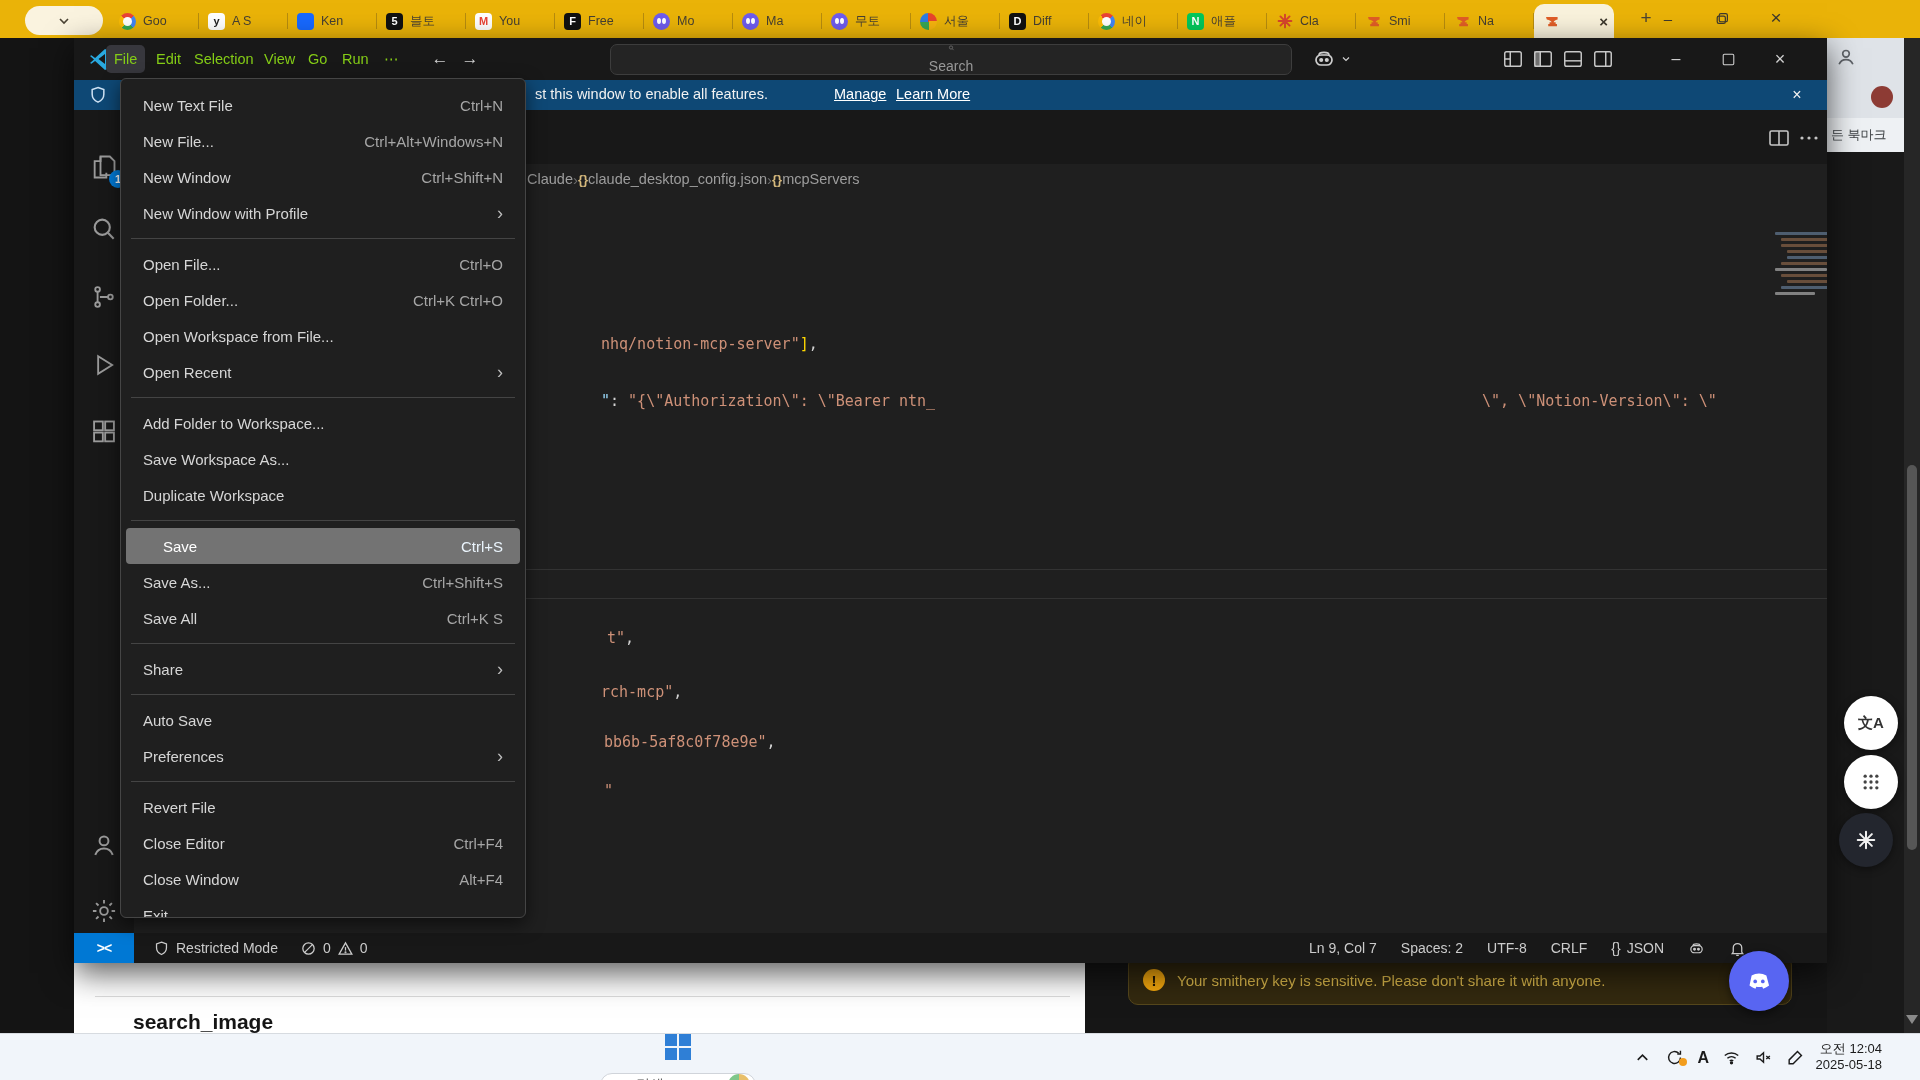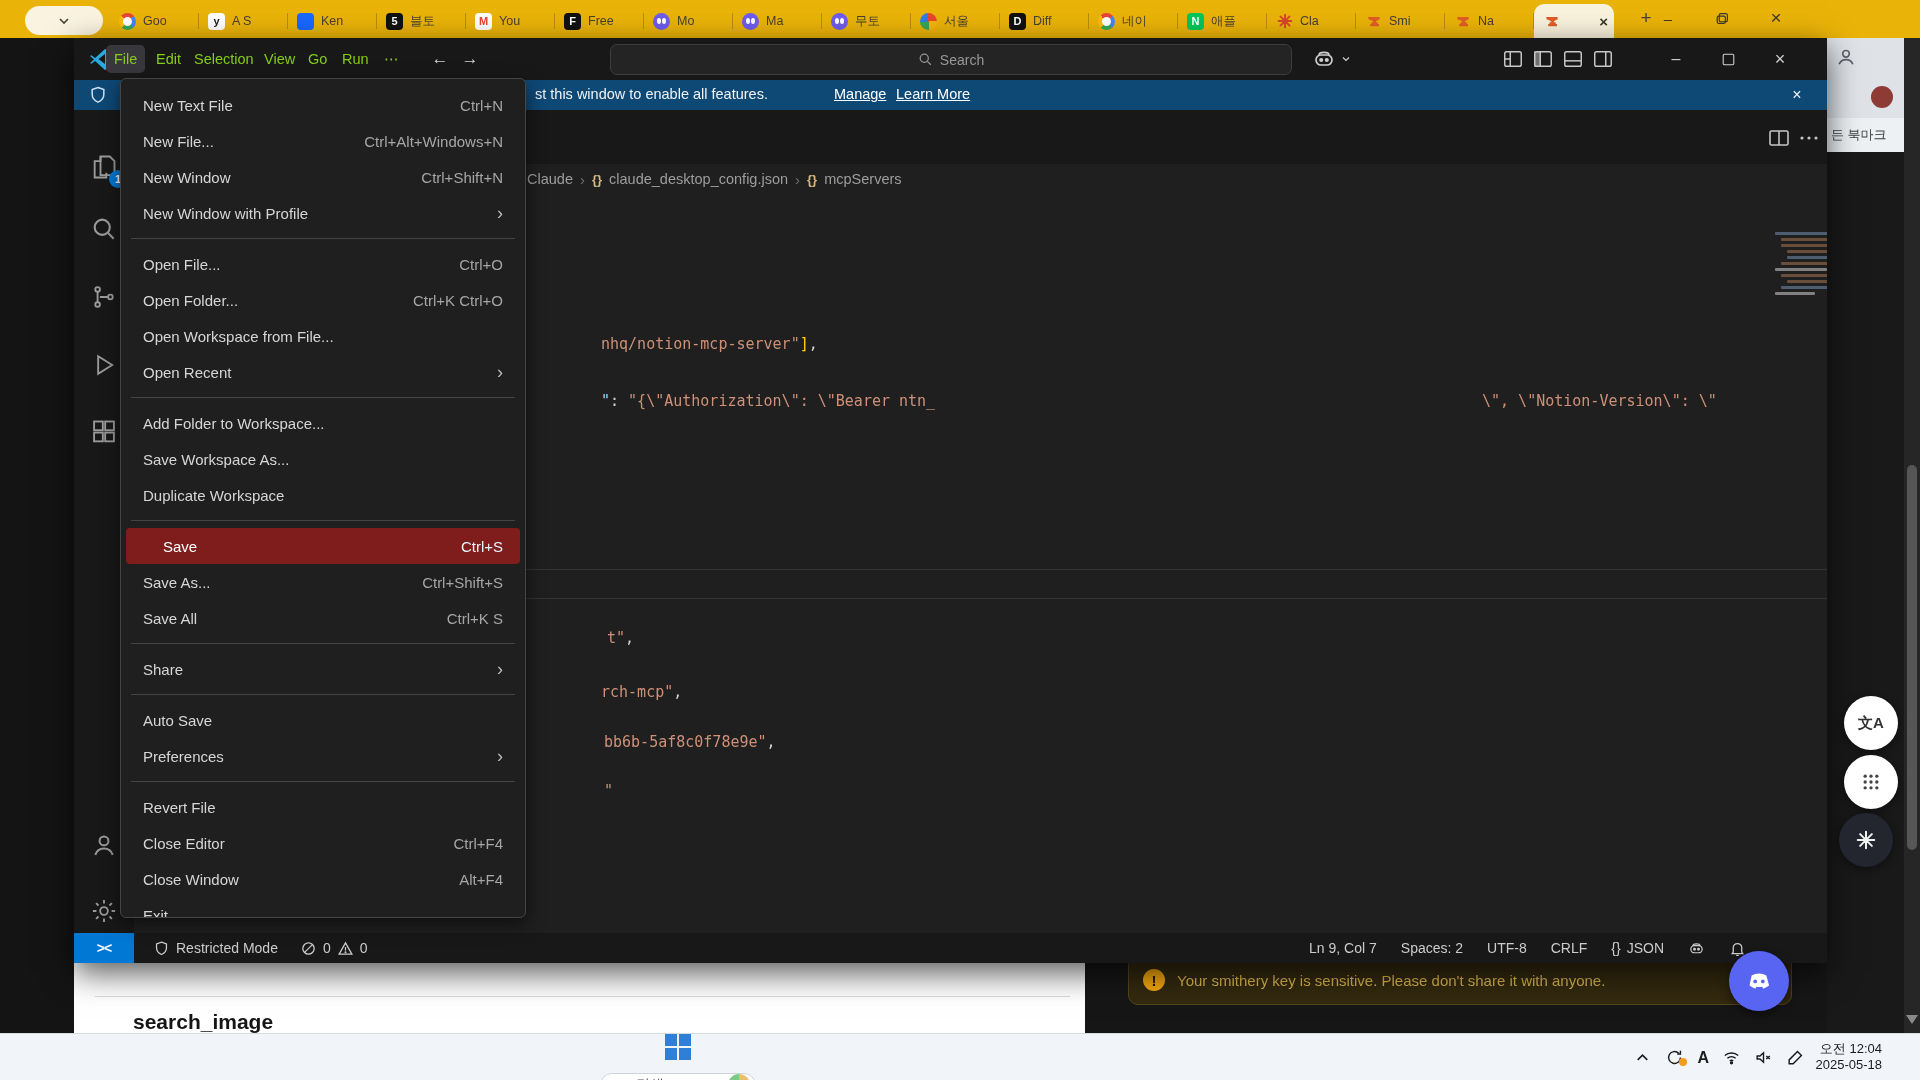--- a/index.html
+++ b/index.html
@@ -55,58 +55,58 @@
   #vscode{position:absolute;left:74px;top:38px;width:1753px;height:925px;background:#1f1f1f;z-index:10;
     box-shadow:0 10px 30px rgba(0,0,0,.65);}
   #vs-titlebar{position:absolute;left:0;top:0;width:100%;height:42px;background:#181818;}
   #vs-logo{position:absolute;left:14px;top:9px;width:24px;height:24px;}
   .mb-item{position:absolute;top:7px;height:28px;display:flex;align-items:center;justify-content:center;
     color:#84cc16;font-size:14.5px;padding:0 8px;border-radius:5px;}
   .mb-item.open{background:#37373d;}
   .nav-arrow{position:absolute;top:7px;height:28px;width:28px;display:flex;align-items:center;justify-content:center;
     color:#d0d0d0;font-size:17px;}
   #vs-search{position:absolute;left:536px;top:6px;width:680px;height:29px;background:#242424;border:1px solid #3d3d3d;
-    border-radius:7px;display:flex;align-items:center;justify-content:center;gap:7px;color:#989898;font-size:14px;}
+    border-radius:7px;display:flex;align-items:center;justify-content:center;gap:7px;color:#989898;font-size:14px;flex-direction:column;}
   #vs-copilot{position:absolute;left:1238px;top:7px;height:28px;display:flex;align-items:center;gap:4px;color:#cfcfcf;}
   .layout-ic{position:absolute;top:10px;width:22px;height:22px;color:#c8c8c8;}
   .vs-ctl{position:absolute;top:4px;width:44px;height:34px;display:flex;align-items:center;justify-content:center;color:#d2d2d2;font-size:16px;}
   
   #vs-banner{position:absolute;left:0;top:42px;width:100%;height:30px;background:#0e4875;color:#f2f2f2;font-size:14.5px;}
   #vs-banner .sh{position:absolute;left:14px;top:5px;width:20px;height:20px;color:#cfe3f5;}
   #vs-banner .t{position:absolute;left:461px;top:6px;}
   #vs-banner a{position:absolute;top:6px;color:#ffffff;text-decoration:underline;}
   #vs-banner .x{position:absolute;left:1712px;top:4px;width:22px;height:22px;display:flex;align-items:center;justify-content:center;font-size:16px;}
   
   #vs-activity{position:absolute;left:0;top:72px;width:60px;height:823px;background:#181818;}
   .act-ic{position:absolute;left:11px;width:38px;height:38px;color:#9a9a9a;display:flex;align-items:center;justify-content:center;}
   .act-ic svg{width:28px;height:28px;}
   .act-badge{position:absolute;right:-4px;bottom:-2px;width:18px;height:18px;border-radius:50%;background:#0078d4;color:#fff;
     font-size:11px;display:flex;align-items:center;justify-content:center;font-weight:bold;}
   
   #vs-tabbar{position:absolute;left:60px;top:72px;width:1693px;height:54px;background:#181818;}
   .tb-ic{position:absolute;top:16px;width:24px;height:24px;color:#c5c5c5;}
   #vs-breadcrumb{position:absolute;left:60px;top:126px;width:1693px;height:30px;background:#1f1f1f;
     display:flex;align-items:center;color:#9d9d9d;font-size:14.5px;}
-  #vs-breadcrumb .crumbs{margin-left:393px;display:flex;align-items:center;gap:7px;white-space:nowrap;}
+  #vs-breadcrumb .crumbs{margin-left:393px;display:flex;align-items:center;white-space:nowrap;}
   #vs-breadcrumb .sep{color:#6e6e6e;font-size:15px;}
   #vs-breadcrumb .br{color:#d7ba7d;font-size:13px;font-weight:bold;}
   
   #vs-editor{position:absolute;left:60px;top:156px;width:1693px;height:739px;background:#1f1f1f;overflow:hidden;}
   .codefrag{position:absolute;font-family:"DejaVu Sans Mono",monospace;font-size:15px;white-space:pre;line-height:20px;}
   .c-str{color:#ce9178;} .c-brk{color:#ffd700;} .c-pun{color:#d4d4d4;} .c-key{color:#9cdcfe;}
   #curline{position:absolute;left:0;top:375px;width:1752px;height:28px;border-top:1px solid #333333;border-bottom:1px solid #333333;}
   #minimap{position:absolute;left:1637px;top:38px;width:115px;height:240px;}
   .mm-row{position:absolute;height:3px;border-radius:1px;}
   
   #file-menu{position:absolute;left:46px;top:40px;width:406px;height:840px;background:#1f1f1f;border:1px solid #454545;
     border-radius:6px;box-shadow:0 6px 18px rgba(0,0,0,.55);overflow:hidden;z-index:40;padding-top:8px;box-sizing:border-box;}
   .mi{height:36px;display:flex;align-items:center;padding:0 22px 0 22px;color:#d6d6d6;font-size:15px;}
   .mi .sc{margin-left:auto;color:#a6a6a6;padding-left:30px;white-space:nowrap;}
   .mi .sub{margin-left:auto;color:#bdbdbd;font-size:18px;}
-  .mi.hl{background:#7f1d1d;border-radius:4px;margin:0 5px;padding:0 17px 0 37px;color:#ffffff;}
+  .mi.hl{background:#737373;border-radius:4px;margin:0 5px;padding:0 17px 0 37px;color:#ffffff;}
   .mi.hl .sc{color:#eaf4fc;text-align:right;}
   .msep{height:1px;background:#444444;margin:7px 10px;}
   
   #vs-status{position:absolute;left:0;top:895px;width:100%;height:30px;background:#181818;color:#cccccc;font-size:14px;}
   #remote{position:absolute;left:0;top:0;width:60px;height:30px;background:#0078d4;color:#fff;display:flex;
     align-items:center;justify-content:center;font-weight:bold;letter-spacing:-1px;font-size:14px;}
   #status-left{position:absolute;left:70px;top:0;height:30px;display:flex;align-items:center;gap:4px;}
   #status-right{position:absolute;right:72px;top:0;height:30px;display:flex;align-items:center;gap:6px;}
   .seg{display:flex;align-items:center;gap:6px;padding:0 9px;height:30px;}
   .seg svg{width:17px;height:17px;}

